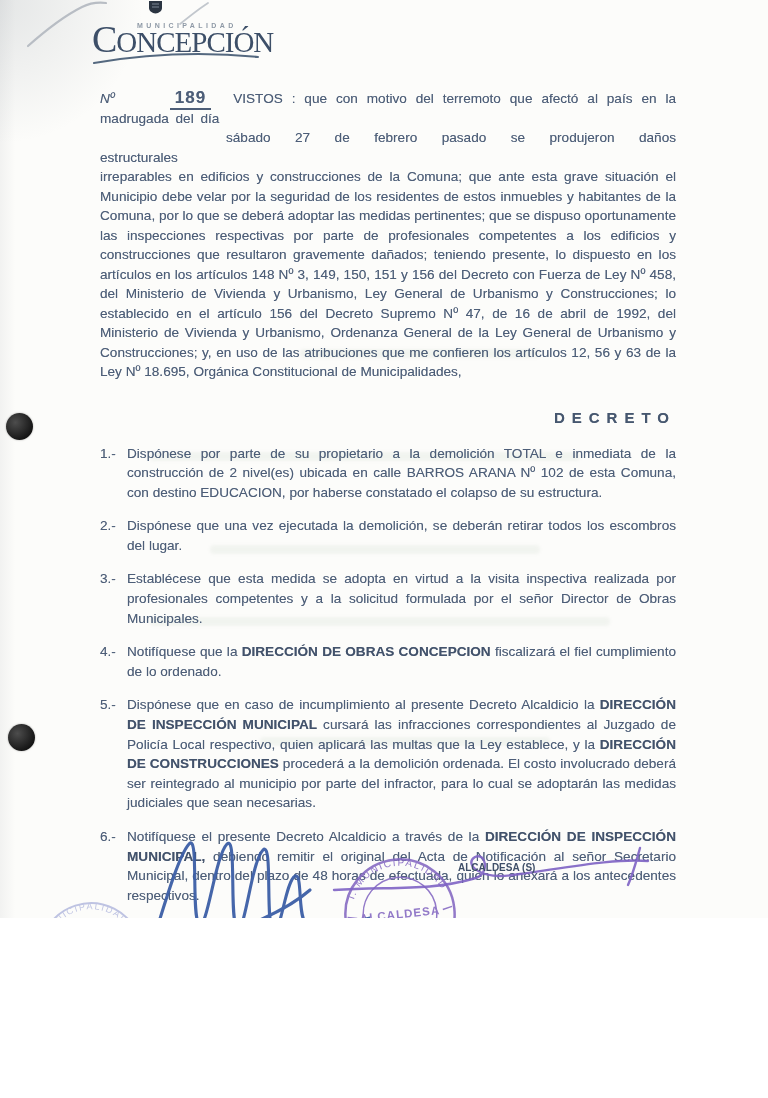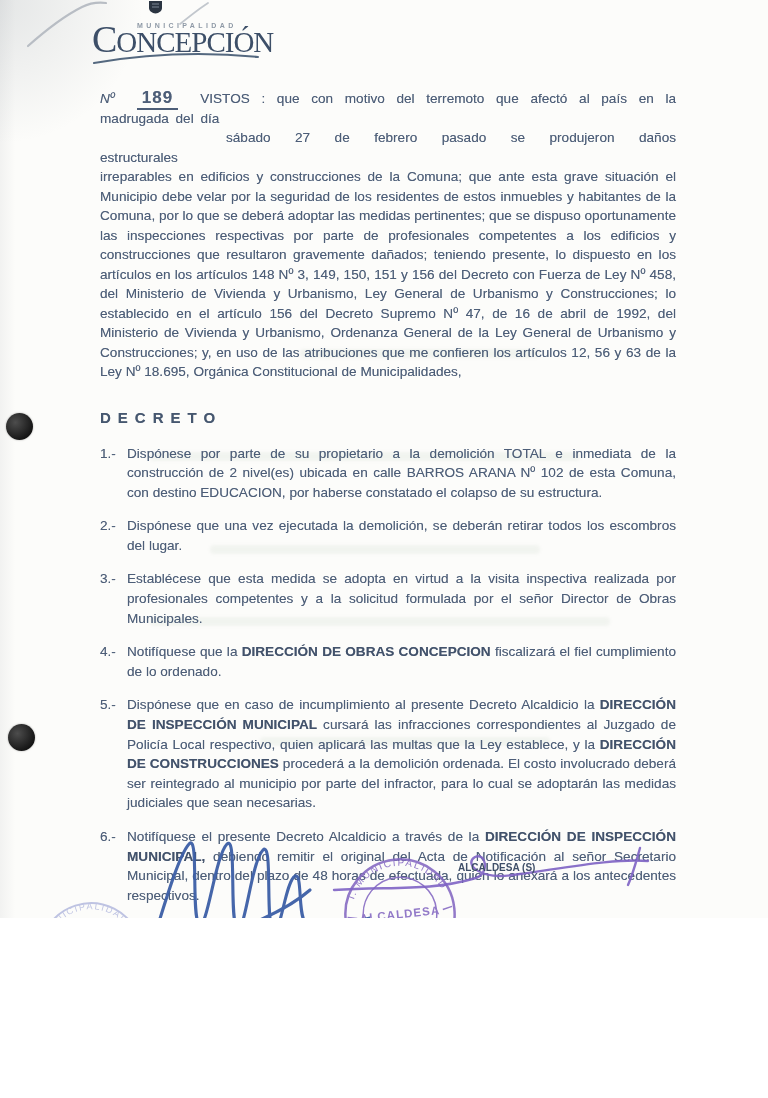--- a/index.html
+++ b/index.html
@@ -32,25 +32,25 @@
 
   .pencil-mark { position:absolute; left:12px; top:0; }
 
   
   .content { position:absolute; left:100px; top:88px; width:576px; }
 
   .vistos { font-size:13.6px; line-height:19.5px; text-align:justify;
             text-shadow:0 0 .4px rgba(77,94,120,.55); }
   .num-label { margin-right:22px;font-style:italic; }
   .num { font-weight:bold; font-size:17px; border-bottom:2px solid #4d5e78;
-         padding:0 5px 1px 5px; margin-right:22px; letter-spacing:1px; }
+         padding:0 5px 1px 5px; margin-right:22px; letter-spacing:1px;margin-left:33px; }
   .vline1 { word-spacing:3px; }
   .vline2 { margin-left:126px; word-spacing:11px; }
 
-  .decreto-title { margin-top:27px; text-align:left; font-size:15px;
+  .decreto-title { margin-top:27px; text-align:right; font-size:15px;
                    font-weight:bold; letter-spacing:7px; color:#46576f;
                    text-shadow:0 0 .4px rgba(70,87,111,.55); }
 
   .decree-items { margin-top:18px; }
   .item { display:flex; margin-bottom:14px; font-size:13.6px; line-height:19.6px;
           text-shadow:0 0 .4px rgba(77,94,120,.5); }
   .item-num { width:27px; flex:none; }
   .item-text { flex:1; text-align:justify; }
   .b { font-weight:bold; color:#42526b; }
 

